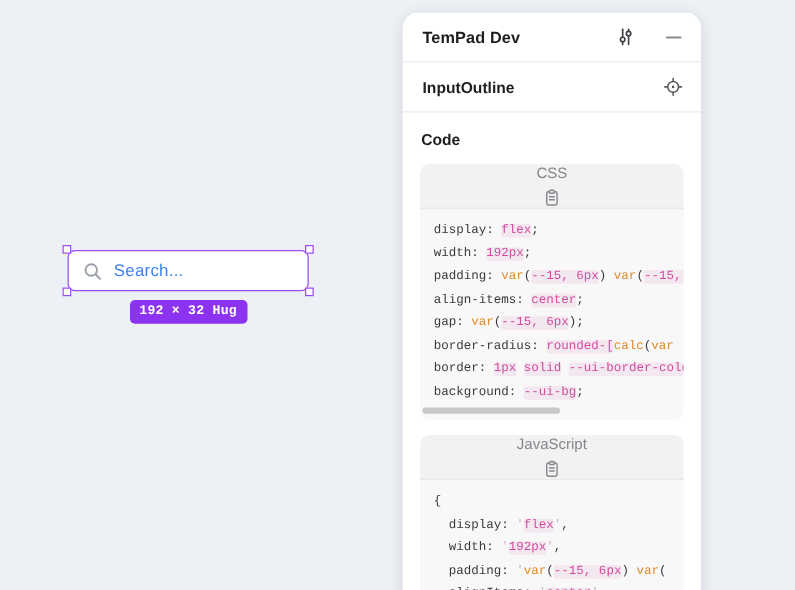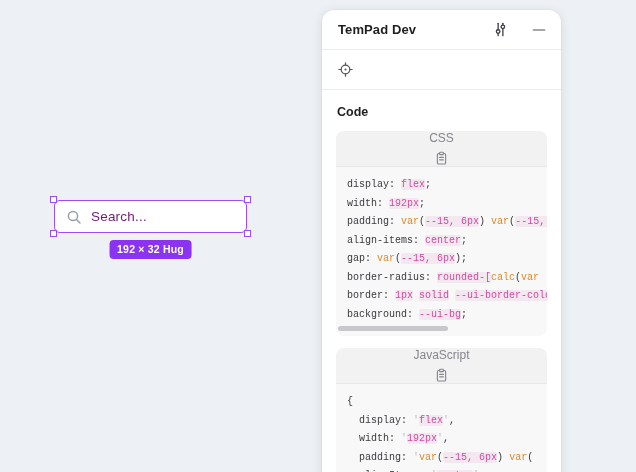--- a/index.html
+++ b/index.html
@@ -21,33 +21,33 @@
   }
 
   
   .canvas-layer{position:absolute;inset:0}
   .search-wrap{position:absolute;left:54px;top:200px;width:193px;height:33px}
   .search-box{
     position:absolute;inset:0;background:#fff;
     border:1.5px solid var(--outline);border-radius:6px;
     display:flex;align-items:center;padding:0 11px;gap:9px;
   }
-  .search-placeholder{font-size:13.5px;color:#701a75;letter-spacing:.2px}
+  .search-placeholder{font-size:13.5px;color:#3b82f6;letter-spacing:.2px}
   .handle{
     position:absolute;width:7px;height:7px;background:#fff;
     border:1px solid var(--outline);
   }
   .handle.tl{left:-4px;top:-4px}
   .handle.tr{right:-4px;top:-4px}
   .handle.bl{left:-4px;bottom:-4px}
   .handle.br{right:-4px;bottom:-4px}
   .dim-badge{
     position:absolute;top:40px;left:50%;transform:translateX(-50%);
     background:var(--accent);color:#fff;font-size:10.5px;font-weight:700;
-    padding:3px 8px 4px;border-radius:4px;white-space:nowrap;letter-spacing:.2px;
+    padding:3px 8px 4px;border-radius:4px;white-space:nowrap;letter-spacing:.2px;font-family:Liberation Mono, monospace;
   }
 
   
   .panel{
     position:absolute;left:322px;top:10px;width:239px;height:478px;
     background:#fff;border-radius:12px;overflow:hidden;
     box-shadow:0 2px 12px rgba(20,24,40,.10),0 0 0 .5px rgba(20,24,40,.05);
     display:flex;flex-direction:column;
   }
   .panel-header{
@@ -125,20 +125,21 @@
       </svg>
     </span>
     <span class="icon-btn">
       <svg width="14" height="14" viewBox="0 0 14 14" fill="none" stroke="#8a8a8f" stroke-width="1.7" stroke-linecap="round">
         <line x1="1.5" y1="7" x2="12.5" y2="7"></line>
       </svg>
     </span>
   </div>
 
   <div class="component-row">
+    <span class="component-name">InputOutline</span>
     <span class="icon-btn">
       <svg width="15" height="15" viewBox="0 0 16 16" fill="none" stroke="#55555a" stroke-width="1.3" stroke-linecap="round">
         <circle cx="8" cy="8" r="4.6"></circle>
         <line x1="8" y1="0.9" x2="8" y2="3.1"></line>
         <line x1="8" y1="12.9" x2="8" y2="15.1"></line>
         <line x1="0.9" y1="8" x2="3.1" y2="8"></line>
         <line x1="12.9" y1="8" x2="15.1" y2="8"></line>
         <circle cx="8" cy="8" r="1.1" fill="#55555a" stroke="none"></circle>
       </svg>
     </span>

